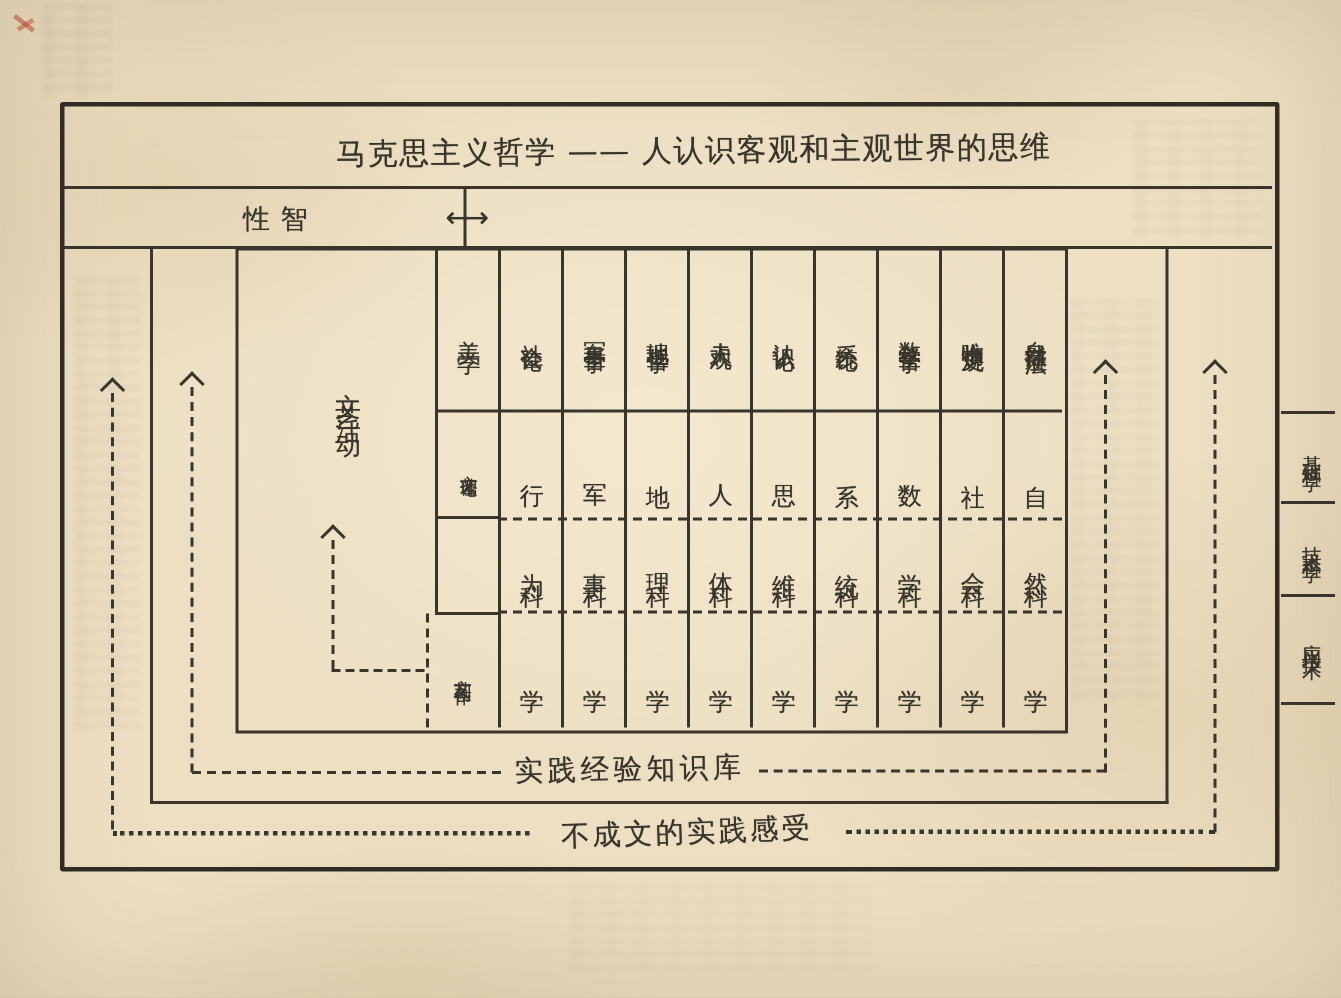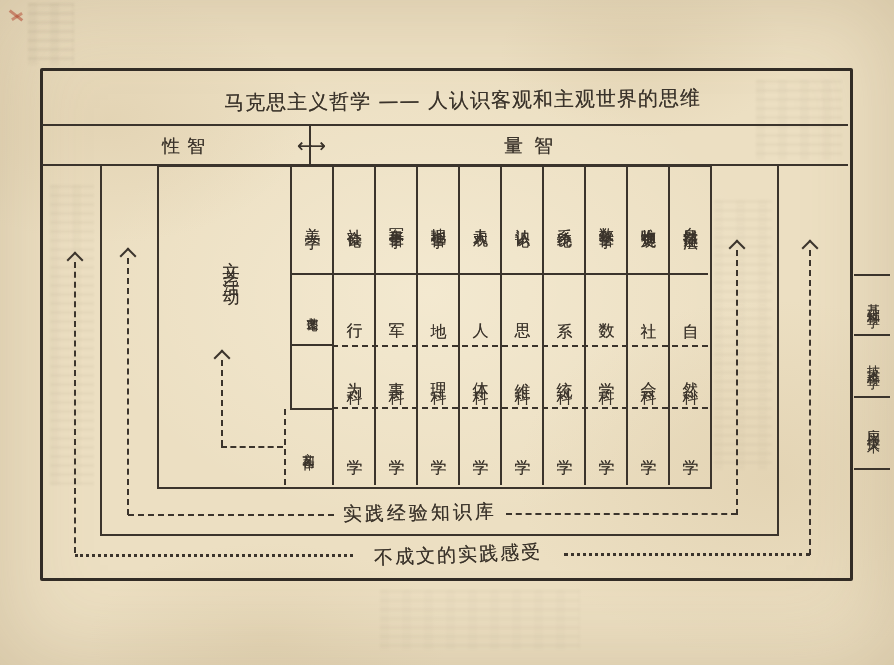--- a/index.html
+++ b/index.html
@@ -46,21 +46,20 @@
   </div>
 
   <div style="position:absolute;left:40px;top:68px;width:807px;height:507px;border:3px solid #322c25;border-radius:2px;"></div>
 
   <div class="cell hw" style="left:190px;top:82px;width:545px;height:36px;font-size:20px;letter-spacing:1px;transform:rotate(-.6deg);white-space:nowrap;">马克思主义哲学 —— 人认识客观和主观世界的思维</div>
   <div class="ln" style="left:42px;top:124px;width:806px;height:2px;"></div>
 
   <div class="cell hw" style="left:155px;top:130px;width:64px;height:32px;font-size:18px;letter-spacing:7px;">性智</div>
   <div class="ln" style="left:309px;top:124px;width:2px;height:42px;"></div>
   <div class="cell hw" style="left:280px;top:131px;width:60px;height:28px;font-size:19px;letter-spacing:-3px;">←→</div>
-  <div class="cell hw" style="left:492px;top:129px;width:84px;height:34px;font-size:19px;letter-spacing:11px;">量智</div>
   <div class="ln" style="left:42px;top:164px;width:806px;height:2px;"></div>
 
   <div style="position:absolute;left:100px;top:165px;width:675px;height:369px;border:2px solid #3b342c;border-top:none;"></div>
 
   <div class="dash-v" style="left:127px;top:258px;height:257px;"></div>
   <div class="chev" style="left:122px;top:250px;"></div>
   <div class="dash-v" style="left:736px;top:250px;height:265px;"></div>
   <div class="chev" style="left:731px;top:242px;"></div>
   <div class="dash-h" style="left:128px;top:514px;width:206px;"></div>
   <div class="dash-h" style="left:506px;top:513px;width:231px;"></div>

